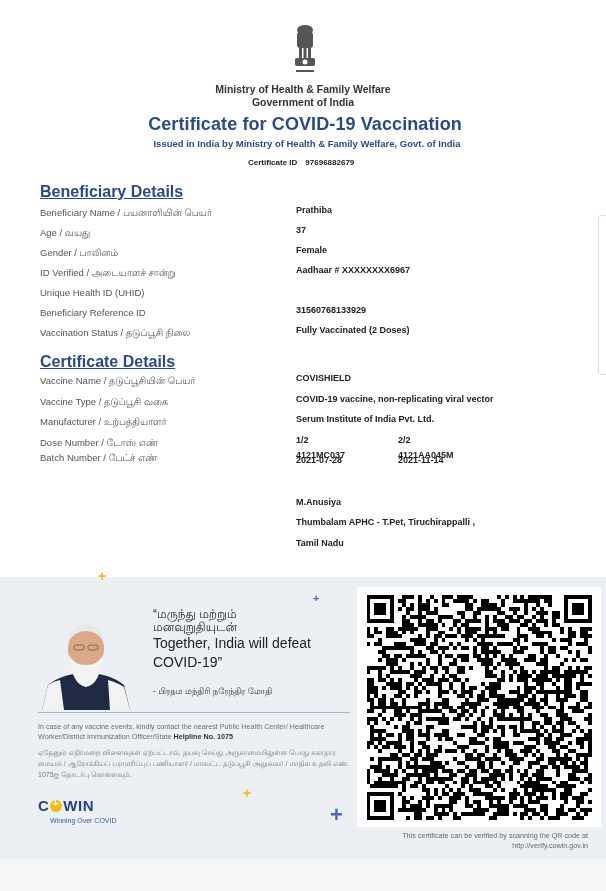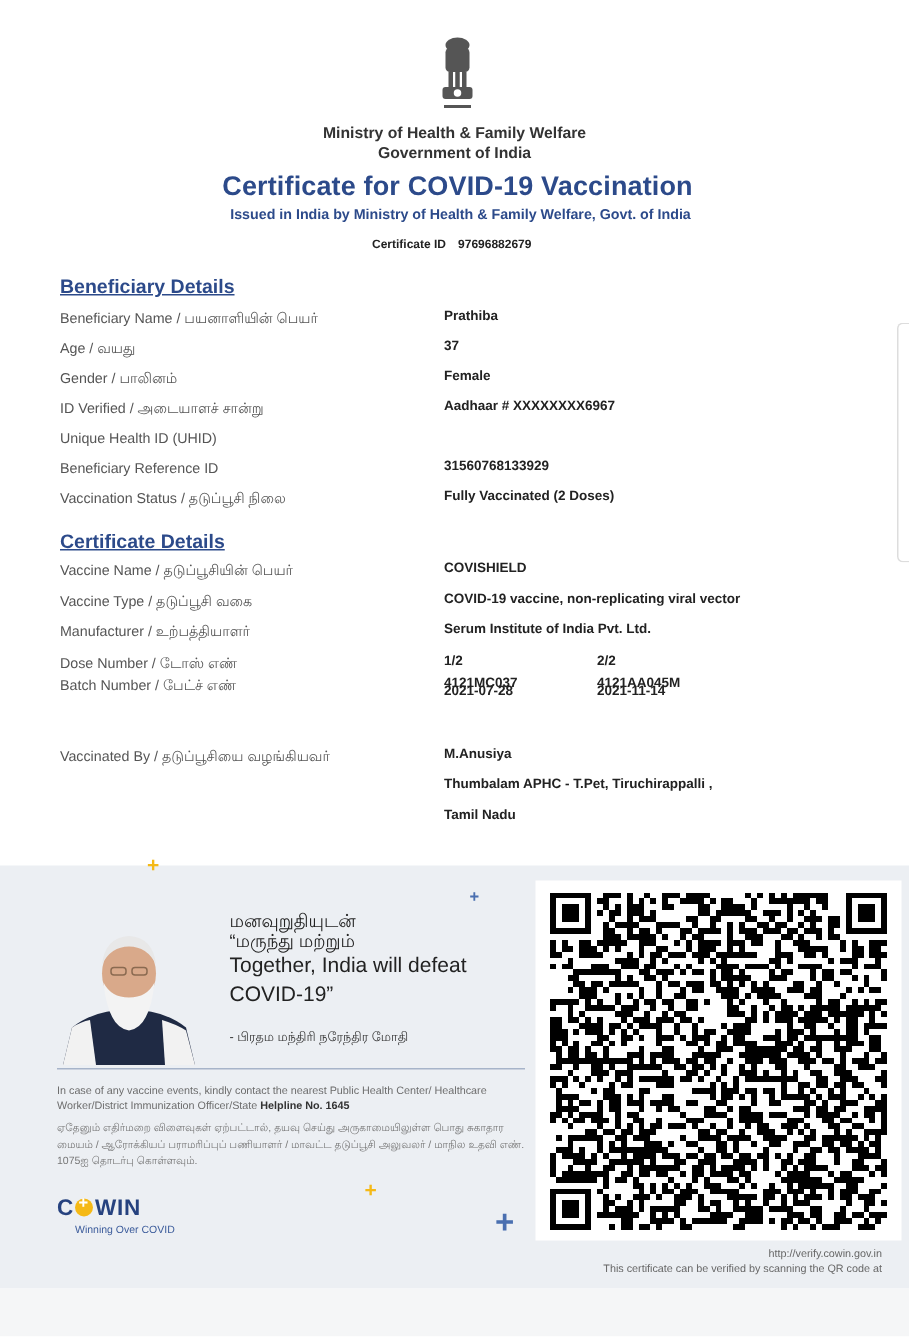--- a/index.html
+++ b/index.html
@@ -8,21 +8,21 @@
 
   .emblem { position: absolute; left: 286px; top: 22px; width: 38px; height: 56px; }
   .ministry { position: absolute; left: 0; width: 606px; text-align: center; font-size: 10.5px; font-weight: bold; color: #333; }
   .ministry.l1 { top: 83px; }
   .ministry.l2 { top: 96px; }
   .title { position: absolute; left: 0; width: 610px; top: 114px; text-align: center; font-size: 18px; font-weight: bold; color: #2c4a8a; letter-spacing: 0.1px; }
   .subtitle { position: absolute; left: 0; width: 614px; top: 138px; text-align: center; font-size: 9.5px; font-weight: bold; color: #2c4a8a; }
   .cert-id { position: absolute; left: 248px; top: 158px; font-size: 8px; font-weight: bold; color: #222; }
   .cert-id span + span { margin-left: 8px; }
 
-  .section-title { position: absolute; left: 40px; font-size: 13px; font-weight: bold; color: #2c4a8a; text-decoration: underline; }
+  .section-title { position: absolute; left: 40px; font-size: 16px; font-weight: bold; color: #2c4a8a; text-decoration: underline; }
   .row { position: absolute; left: 40px; width: 540px; height: 14px; font-size: 9.5px; text-decoration: underline; }
   .row .label { position: absolute; left: 0; top: 0; color: #555; white-space: nowrap; }
   .row .val { position: absolute; left: 256px; top: 0; font-weight: bold; color: #222; font-size: 9px; white-space: nowrap; }
   .row .val2 { position: absolute; left: 358px; top: 0; font-weight: bold; color: #222; font-size: 9px; white-space: nowrap; }
 
   .right-edge { position: absolute; left: 598px; top: 215px; width: 10px; height: 160px; border: 1px solid #ddd; border-right: none; border-radius: 4px 0 0 4px; }
 
   .bottom { position: absolute; left: 0; top: 577px; width: 606px; height: 282px; background: #eceff3; }
   .footer-gray { position: absolute; left: 0; top: 859px; width: 606px; height: 32px; background: #f5f6f7; }
   .plus { position: absolute; font-weight: bold; line-height: 1; }
@@ -129,21 +129,20 @@
     <div class="row" style="top: 457.4px;">
       <span class="val" style="top: -2px;">2021-07-28</span>
       <span class="val2" style="top: -2px;">2021-11-14</span>
     </div>
     <div class="row" style="top: 452px;">
       <span class="label">Batch Number / பேட்ச் எண்</span>
       <span class="val" style="top: -2px;">4121MC037</span>
       <span class="val2" style="top: -2px;">4121AA045M</span>
     </div>
     <div class="row" style="top: 498.6px;">
-      <span class="label">Vaccinated By / தடுப்பூசியை வழங்கியவர்</span>
       <span class="val" style="top: -2px;">M.Anusiya</span>
       <span class="val2" style="top: -2px;"></span>
     </div>
     <div class="row" style="top: 519.2px;">
       <span class="val" style="top: -2px;">Thumbalam APHC - T.Pet, Tiruchirappalli ,</span>
       <span class="val2" style="top: -2px;"></span>
     </div>
     <div class="row" style="top: 539.8px;">
       <span class="label"></span>
       <span class="val" style="top: -2px;">Tamil Nadu</span>
@@ -166,31 +165,31 @@
   <path d="M4 95 L10 70 Q16 66 22 65 L26 95 Z" fill="#f2f2f2"></path>
   <path d="M70 65 Q80 68 86 72 L92 95 L72 95 Z" fill="#f2f2f2"></path>
   <ellipse cx="48" cy="34" rx="18" ry="22" fill="#d9a98a"></ellipse>
   <path d="M30 28 Q32 10 48 9 Q64 10 66 28 Q60 16 48 16 Q36 16 30 28 Z" fill="#e8e8e8"></path>
   <path d="M31 40 Q34 70 48 72 Q62 70 65 40 Q60 50 48 50 Q36 50 31 40 Z" fill="#f3f3f3"></path>
   <rect x="36" y="30" width="10" height="5" rx="2" fill="none" stroke="#8a6a50" stroke-width="1"></rect>
   <rect x="50" y="30" width="10" height="5" rx="2" fill="none" stroke="#8a6a50" stroke-width="1"></rect>
 </svg>
 
 <div class="quote">
+  <span class="ta">“மருந்து மற்றும்</span>
   <span class="ta">மனவுறுதியுடன்</span>
-  <span class="ta">“மருந்து மற்றும்</span>
   <span class="en">Together, India will defeat</span>
   <span class="en">COVID-19”</span>
 </div>
 <div class="quote-by">- பிரதம மந்திரி நரேந்திர மோதி</div>
 <div class="divider"></div>
 
 <div class="adverse">
   <span>In case of any vaccine events, kindly contact the nearest Public Health Center/ Healthcare Worker/District Immunization Officer/State</span>
-  <b>Helpline No. 1645</b>
+  <b>Helpline No. 1075</b>
 </div>
 <div class="adverse-ta">ஏதேனும் எதிர்மறை விளைவுகள் ஏற்பட்டால், தயவு செய்து அருகாமையிலுள்ள பொது சுகாதார மையம் / ஆரோக்கியப் பராமரிப்புப் பணியாளர் / மாவட்ட தடுப்பூசி அலுவலர் / மாநில உதவி எண். 1075ஐ தொடர்பு கொள்ளவும்.</div>
 
 <div class="cowin-logo">
   <span>C</span><span class="o"></span><span>WIN</span>
 </div>
 <div class="cowin-tag">Winning Over COVID</div>
 
 <div class="qr-box"></div>
 <svg class="qr" id="qr" viewBox="0 0 57 57" shape-rendering="crispEdges">
@@ -199,15 +198,15 @@
     <rect x="1" y="1" width="5" height="5" fill="#fff"></rect>
     <rect x="2" y="2" width="3" height="3" fill="#000"></rect>
     <rect x="50" y="0" width="7" height="7" fill="#000"></rect>
     <rect x="51" y="1" width="5" height="5" fill="#fff"></rect>
     <rect x="52" y="2" width="3" height="3" fill="#000"></rect>
     <rect x="0" y="50" width="7" height="7" fill="#000"></rect>
     <rect x="1" y="51" width="5" height="5" fill="#fff"></rect>
     <rect x="2" y="52" width="3" height="3" fill="#000"></rect>
   </svg>
 <div class="qr-note">
+  <div>This certificate can be verified by scanning the QR code at</div>
   <div>http://verify.cowin.gov.in</div>
-  <div>This certificate can be verified by scanning the QR code at</div>
 </div>
 
 </body></html>

